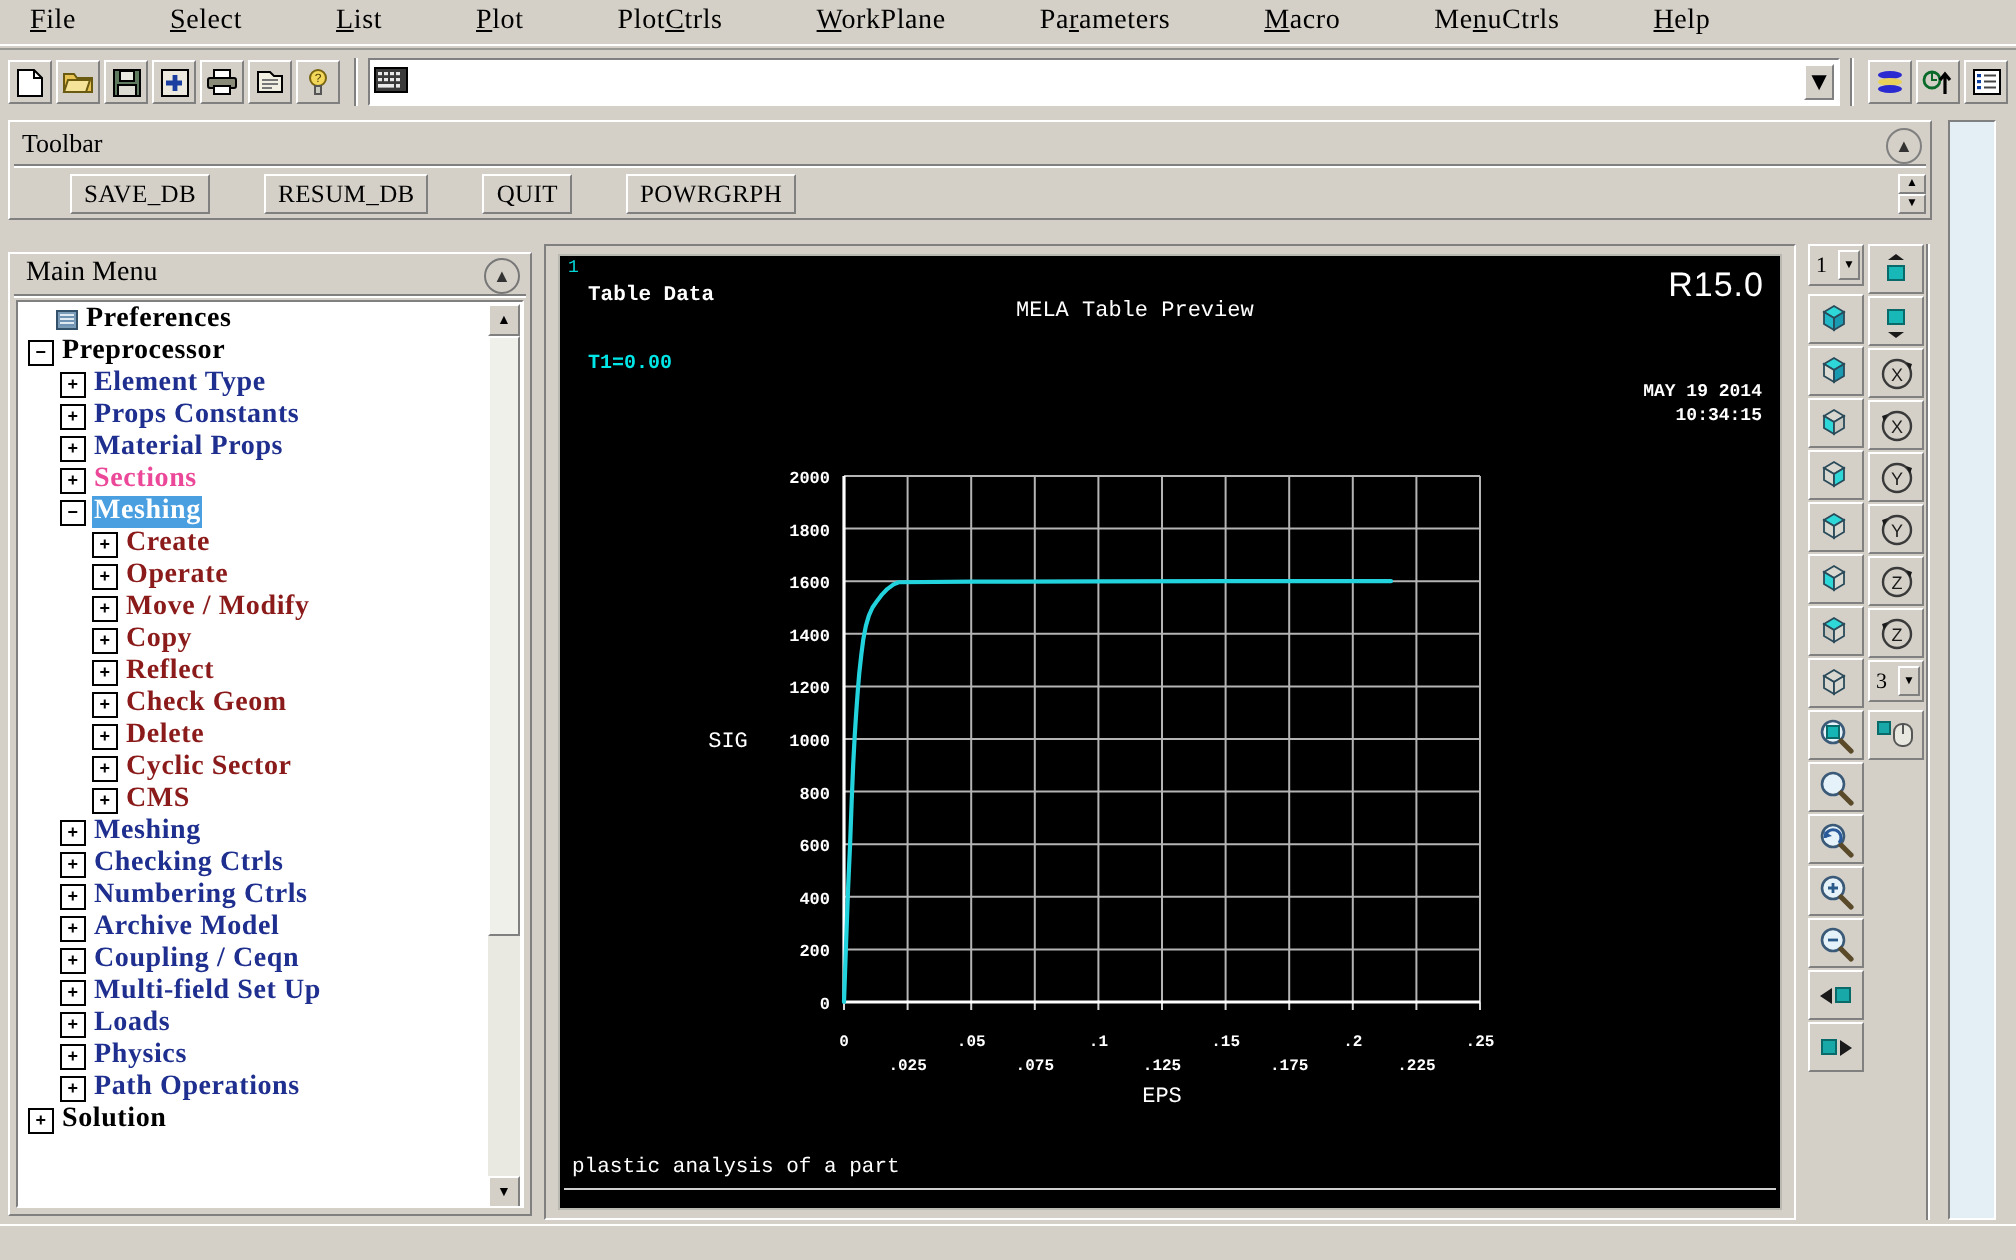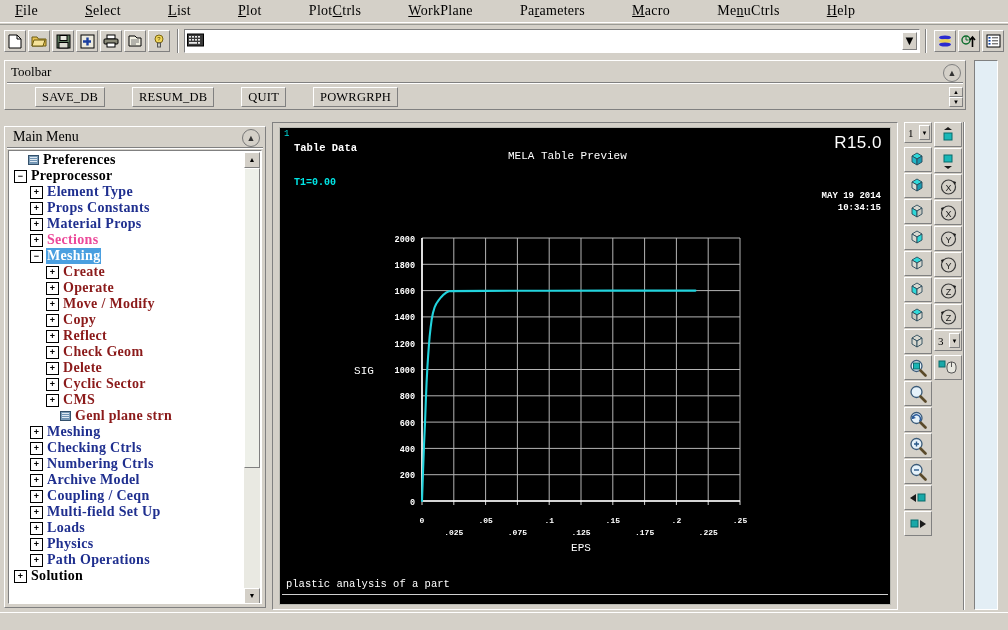--- a/index.html
+++ b/index.html
@@ -316,25 +316,20 @@
             <span class="tgl">+</span>
             <span class="tlabel" style="color: rgb(139, 26, 26);">Delete</span>
           </div>
           <div class="trow" style="padding-left: 37px;">
             <span class="tgl">+</span>
             <span class="tlabel" style="color: rgb(139, 26, 26);">Cyclic Sector</span>
           </div>
           <div class="trow" style="padding-left: 37px;">
             <span class="tgl">+</span>
             <span class="tlabel" style="color: rgb(139, 26, 26);">CMS</span>
-          </div>
-          <div class="trow" style="padding-left: 37px;">
-            <span class="tgl blank"></span>
-            <span class="leafico"></span>
-            <span class="tlabel" style="color: rgb(139, 26, 26);">Genl plane strn</span>
           </div>
           <div class="trow" style="padding-left: 21px;">
             <span class="tgl">+</span>
             <span class="tlabel" style="color: rgb(31, 47, 143);">Meshing</span>
           </div>
           <div class="trow" style="padding-left: 21px;">
             <span class="tgl">+</span>
             <span class="tlabel" style="color: rgb(31, 47, 143);">Checking Ctrls</span>
           </div>
           <div class="trow" style="padding-left: 21px;">

